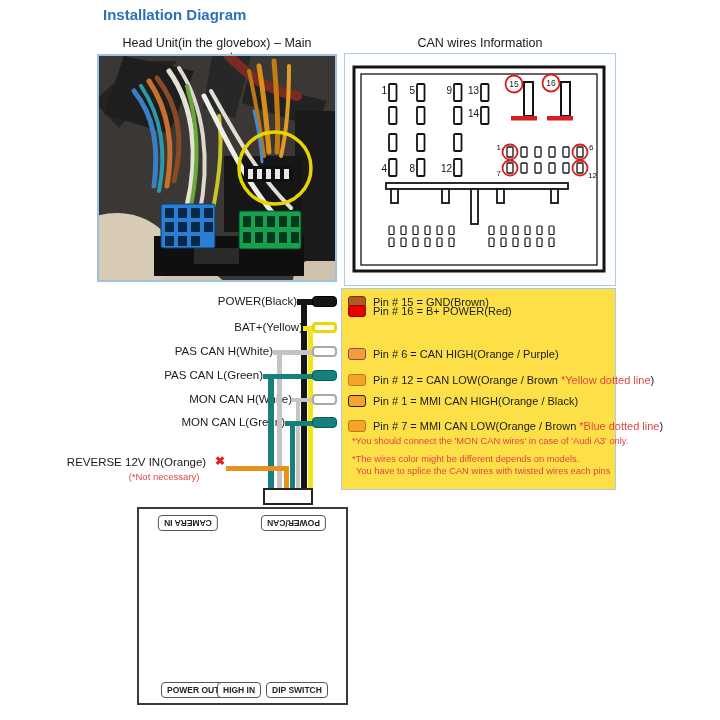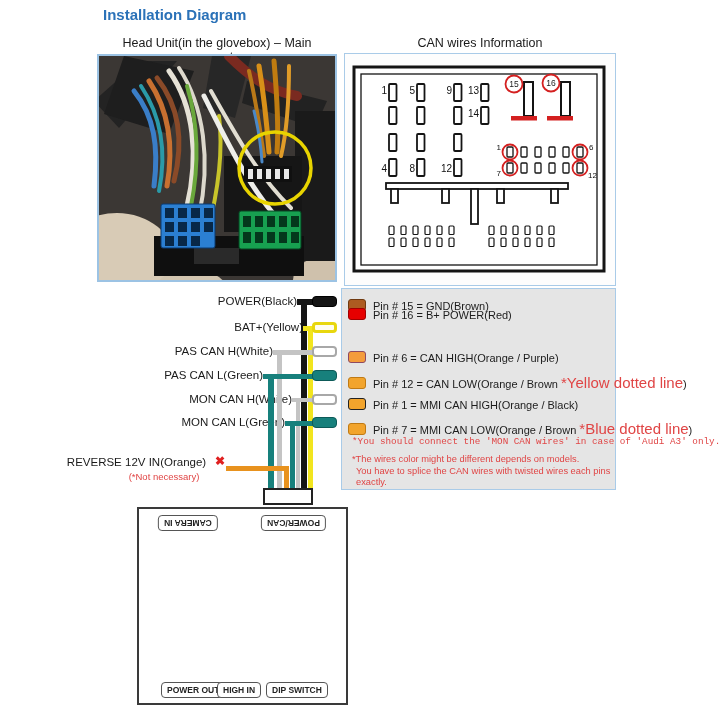--- a/index.html
+++ b/index.html
@@ -41,26 +41,26 @@
   #wc4{top:394px;background:#ffffff;border:2px solid #a8a8a8;}
   #wc5{top:417px;border:1px solid #0d5a58;}
   
   #rvlabel{left:60px;top:456px;width:153px;text-align:center;font-size:11.5px;color:#1a1a1a;white-space:nowrap;}
   #rvmark{left:215px;top:454px;font-size:12px;font-weight:bold;color:#e02020;}
   #rvnote{left:108px;top:471px;width:112px;text-align:center;font-size:9.5px;color:#e04545;}
   #rvh{left:226px;top:466px;width:63px;height:5px;}
   #rvv{left:284px;top:466px;width:5px;height:24px;}
   #connbox{left:263px;top:488px;width:50px;height:17px;border:2px solid #222;background:#fff;box-sizing:border-box;}
   
-  #pininfo{left:341px;top:288px;width:275px;height:202px;border:1.5px solid #a9cbe8;box-sizing:border-box;background:#e5e5e5;}
+  #pininfo{left:341px;top:288px;width:275px;height:202px;border:1.5px solid #a9cbe8;box-sizing:border-box;background:#fde047;}
   .pirow{position:absolute;left:6px;display:flex;align-items:center;gap:7px;font-size:11px;color:#1c1c1c;white-space:nowrap;}
   .sw{width:16px;height:10px;border-radius:3px;border:1.5px solid #888;flex:0 0 auto;}
-  .redtxt{color:#e04545;font-size:15px;}
+  .redtxt{color:#e04545;font-size:11px;}
   #pir0{top:7px;}#pir1{top:16px;}#pir2{top:59px;}#pir3{top:85px;}#pir4{top:106px;}#pir5{top:131px;text-align:right;}
-  #note1{left:10px;top:147px;font-size:9.3px;color:#e04545;white-space:nowrap;font-family:Liberation Mono, monospace;}
+  #note1{left:10px;top:147px;font-size:9.3px;color:#e04545;white-space:nowrap;}
   #note2{left:10px;top:165px;font-size:9.3px;color:#e04545;line-height:11.5px;}
   #note2 .ind{margin-left:4px;}
   
   #hubox{left:137px;top:507px;width:211px;height:198px;border:2px solid #3a3a3a;box-sizing:border-box;background:#fff;}
   .port{position:absolute;border:1.5px solid #555;border-radius:4px;font-size:8.5px;font-weight:bold;color:#222;
         padding:2px 5px;background:#fff;white-space:nowrap;}
   .flip{transform:rotate(180deg);}
   #portCam{left:158px;top:515px;}
   #portPwr{left:261px;top:515px;}
   #portLvdsOut{left:161px;top:682px;}
@@ -303,21 +303,20 @@
       <span><span>Pin #  1 = MMI CAN HIGH(Orange / Black)</span><span class="redtxt"></span><span></span></span>
     </div>
     <div class="pirow" id="pir5">
       <span class="sw" style="background: rgb(242, 164, 44); border-color: rgb(192, 122, 20);"></span>
       <span><span>Pin #  7 = MMI CAN LOW(Orange / Brown </span><span class="redtxt">*Blue dotted line</span><span>)</span></span>
     </div>
     <div class="abs" id="note1">*You should connect the 'MON CAN wires' in case of 'Audi A3' only.</div>
     <div class="abs" id="note2">
       <div>*The wires color might be different depends on models.</div>
       <div class="ind">You have to splice the CAN wires with twisted wires each pins</div>
-      <div class="ind">exactly.</div>
     </div>
   </div>
 
   <div class="abs" id="hubox"></div>
   <div class="port flip" id="portCam">CAMERA IN</div>
   <div class="port flip" id="portPwr">POWER/CAN</div>
   <div class="port" id="portLvdsOut">POWER OUT</div>
   <div class="port" id="portLvdsIn">HIGH IN</div>
   <div class="port" id="portDip">DIP SWITCH</div>
 

